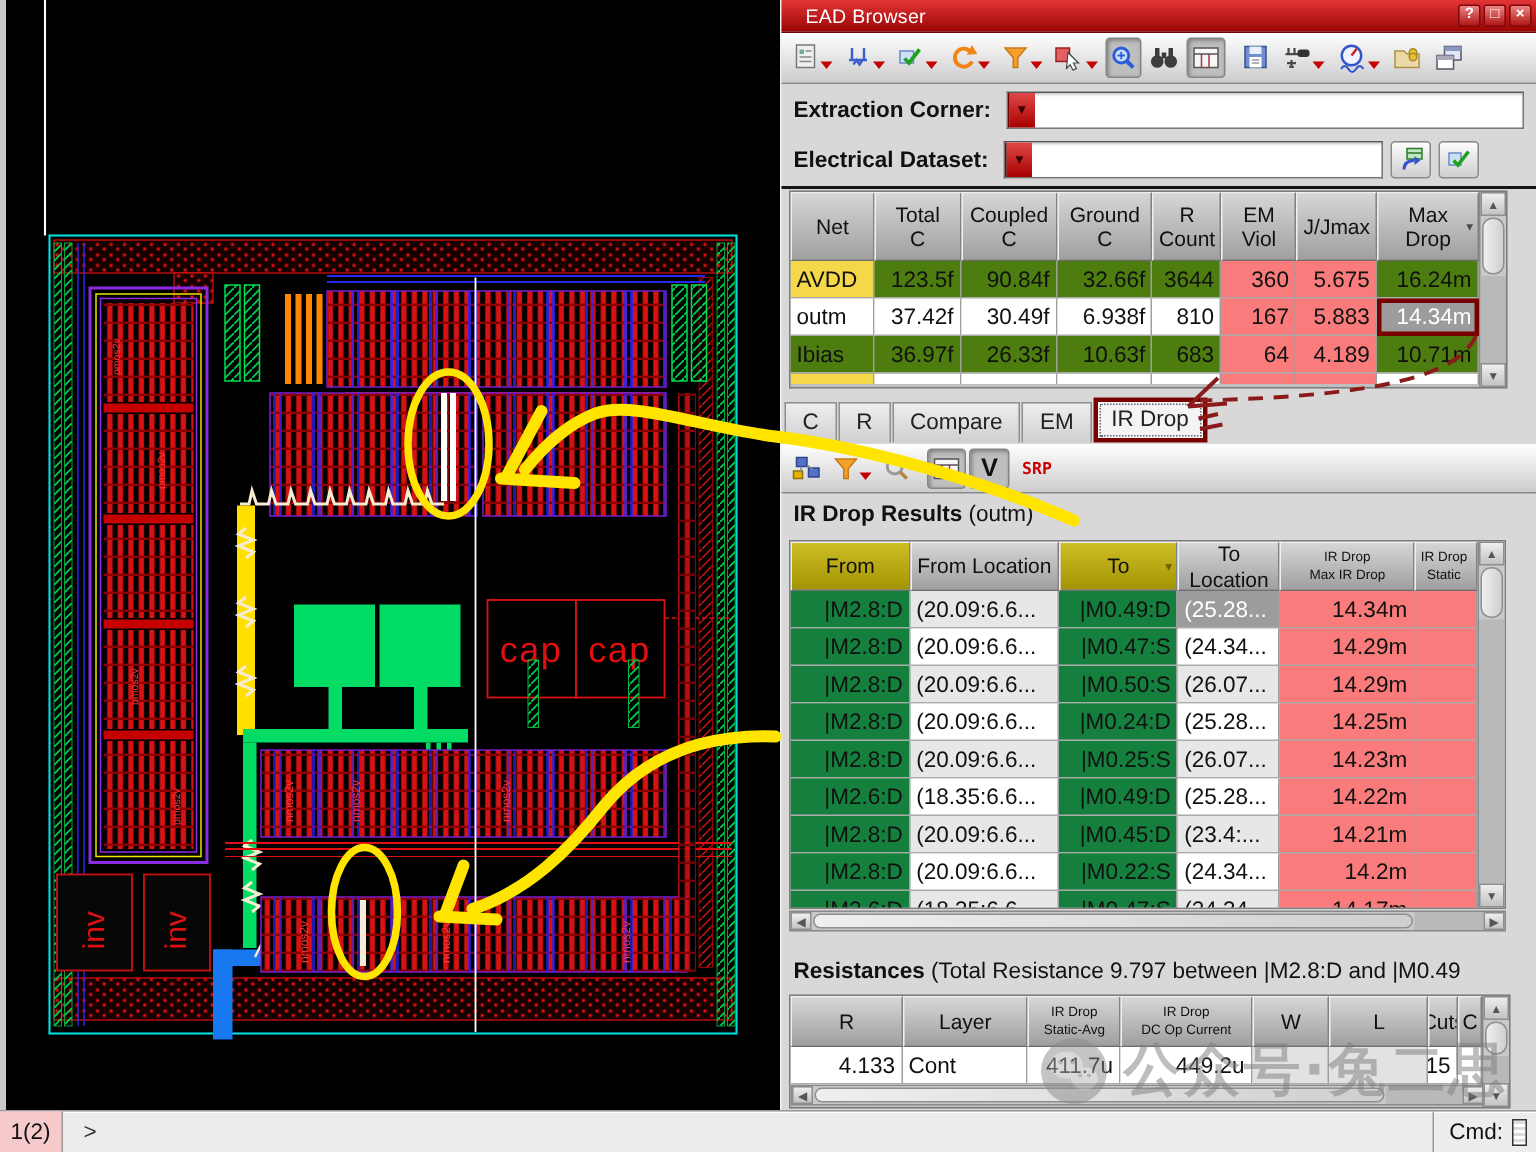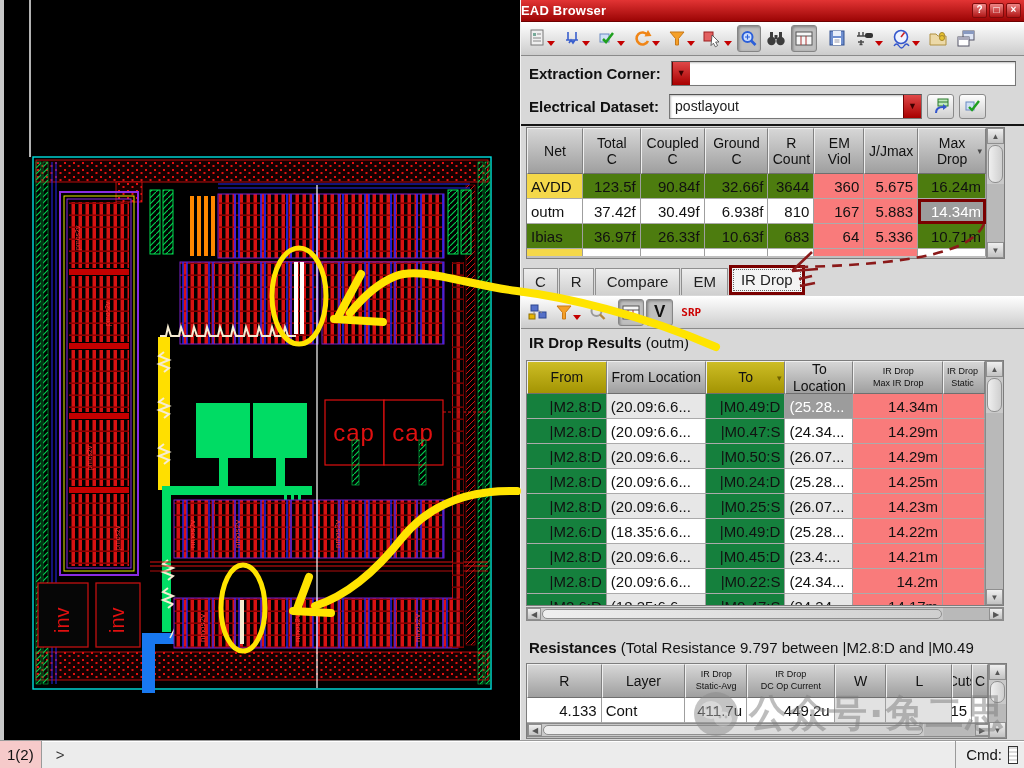--- a/index.html
+++ b/index.html
@@ -8,21 +8,21 @@
        font-family:"Liberation Sans","DejaVu Sans",sans-serif;color:#111;}
 
   
   #layout-pane{position:absolute;left:0;top:0;width:520px;height:740px;background:#86efac;}
 
   
   #ead-panel{position:absolute;left:520px;top:0;width:504px;height:740px;background:#d8d8d8;
              border-left:1px solid #f2f2f2;}
   .titlebar{position:absolute;left:0;top:0;right:0;height:22px;display:flex;align-items:center;
             background:linear-gradient(#e23434,#9c0505);border-bottom:1px solid #6d0000;}
-  .titlebar .ttl{color:#fff;font-weight:bold;font-size:13px;letter-spacing:.2px;}
+  .titlebar .ttl{color:#fff;font-weight:normal;font-size:13px;padding-left:16px;letter-spacing:.2px;}
   .tb-btns{margin-left:auto;display:flex;gap:2px;padding-right:3px;}
   .tb-btn{width:15px;height:15px;background:linear-gradient(#ee8585,#b01515);border:1px solid #7e0b0b;
           color:#fff;font-size:10px;line-height:12px;text-align:center;border-radius:2px;font-weight:bold;}
 
   .toolbar{position:absolute;left:0;right:0;display:flex;align-items:center;gap:2px;padding:0 4px;
            background:linear-gradient(#ffffff,#cccccc);border-bottom:1px solid #8a8a8a;}
   #toolbar-main{top:22px;height:34px;}
   .tbtn{height:27px;min-width:24px;display:flex;align-items:flex-end;justify-content:center;
         border:1px solid transparent;border-radius:3px;padding:1px;}
   .tbtn.pressed{background:#bfbfbf;border:1px solid #858585;box-shadow:inset 1px 1px 3px rgba(0,0,0,.35);}
@@ -411,21 +411,20 @@
       <span style="width:10px"></span>
       <span class="combo">
         <span class="cbtn">▼</span>
       </span>
     </div>
 
     <div class="field-row" style="top:93px;">
       <span class="field-label">Electrical Dataset:</span>
       <span style="width:10px"></span>
       <span class="combo" style="max-width:253px;">
-        <span class="val">postlayout</span>
         <span class="cbtn">▼</span>
       </span>
       <span class="sq-btn">
         <svg width="20" height="20">
             <rect x="7" y="3" width="10" height="7" fill="#bfe8bf" stroke="#2a7a2a"></rect>
             <line x1="7" y1="6" x2="17" y2="6" stroke="#2a7a2a"></line>
             <path d="M5,17 q0,-6 7,-6" fill="none" stroke="#3355cc" stroke-width="2"></path>
             <polygon points="12,8 16,11 12,14" fill="#3355cc"></polygon>
           </svg>
       </span>
@@ -477,21 +476,21 @@
           <div class="c n6 num cell-red">5.883</div>
           <div class="c n7 num cell-sel">14.34m</div>
         </div>
         <div class="trow row-odd">
           <div class="c n0">Ibias</div>
           <div class="c n1 num">36.97f</div>
           <div class="c n2 num">26.33f</div>
           <div class="c n3 num">10.63f</div>
           <div class="c n4 num">683</div>
           <div class="c n5 num cell-red">64</div>
-          <div class="c n6 num cell-red">5.336</div>
+          <div class="c n6 num cell-red">4.189</div>
           <div class="c n7 num">10.71m</div>
         </div>
         <div class="trow partial-row">
           <div class="c n0 cell-yellow"></div>
             <div class="c n1"></div>
             <div class="c n2"></div>
             <div class="c n3"></div>
           <div class="c n4"></div>
             <div class="c n5 cell-red"></div>
             <div class="c n6 cell-red"></div>

